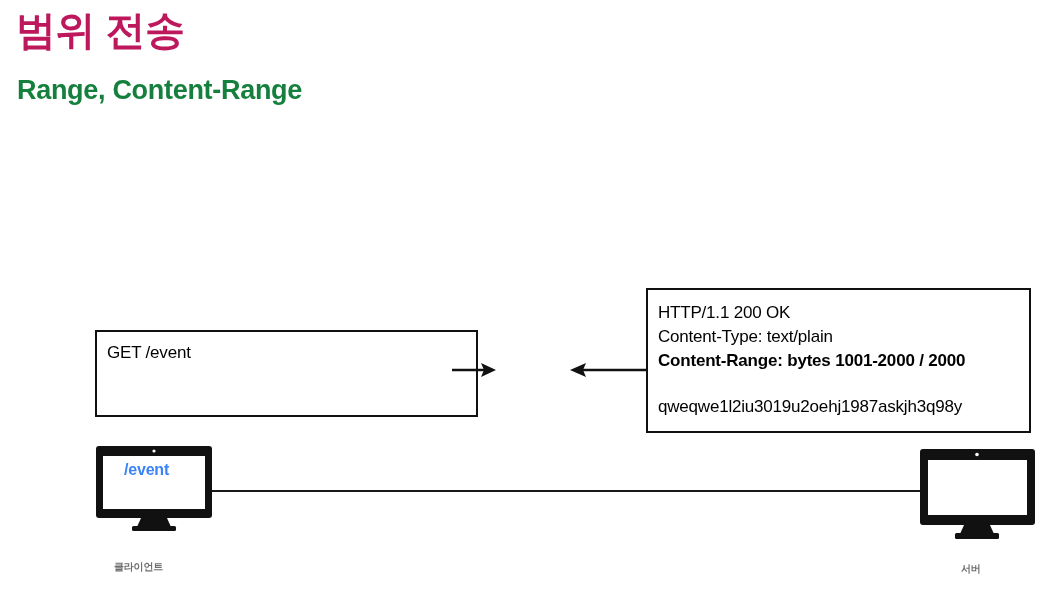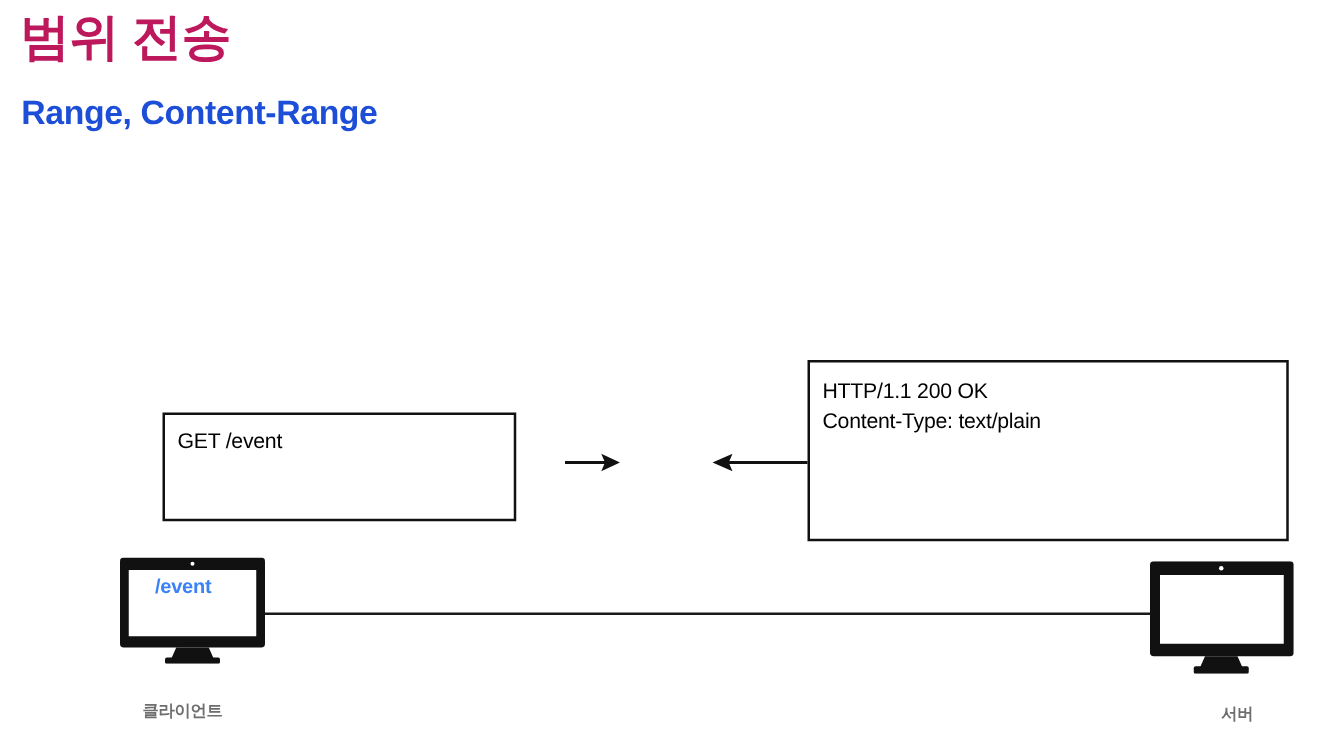--- a/index.html
+++ b/index.html
@@ -27,40 +27,39 @@
     letter-spacing: -0.5px;
     line-height: 1.1;
     white-space: nowrap;
   }
   #slide-subtitle {
     position: absolute;
     left: 17px;
     top: 76px;
     font-size: 27px;
     font-weight: bold;
-    color: #1d4ed8;
+    color: #15803d;
     letter-spacing: -0.3px;
     line-height: 1.1;
     white-space: nowrap;
   }
 
   
   .msg-box {
     position: absolute;
     background: #ffffff;
     border: 2px solid #111111;
     box-sizing: border-box;
   }
   #request-box {
     left: 95px;
     top: 330px;
-    width: 283px;
+    width: 383px;
     height: 87px;
     padding: 9px 0 0 10px;
-    margin-left: 35px;
   }
   #response-box {
     left: 646px;
     top: 288px;
     width: 385px;
     height: 145px;
     padding: 11px 0 0 10px;
   }
   .msg-line {
     font-size: 17px;
@@ -127,34 +126,33 @@
     letter-spacing: -0.2px;
   }
   #client-screen-text {
     left: 124px;
     top: 461px;
   }
 
   
   .node-caption {
     position: absolute;
-    font-size: 13px;
+    font-size: 10px;
     font-weight: bold;
     color: #6e6e6e;
     white-space: nowrap;
     letter-spacing: -0.2px;
   }
   #client-caption {
     left: 114px;
     top: 560px;
   }
   #server-caption {
     left: 961px;
     top: 562px;
-    margin-left: 16px;
   }
 </style>
 </head>
 <body>
 
 <div id="slide-title">범위 전송</div>
 
 <div id="slide-subtitle">Range, Content-Range</div>
 
 <div id="request-box" class="msg-box">
@@ -171,20 +169,22 @@
 <div id="arrow-response" class="arrow">
   <svg width="78" height="22" viewBox="0 0 78 22" xmlns="http://www.w3.org/2000/svg">
     <line x1="12" y1="11" x2="78" y2="11" stroke="#111111" stroke-width="2.4"></line>
     <polygon points="0,11 16,4 13,11 16,18" fill="#111111"></polygon>
   </svg>
 </div>
 
 <div id="response-box" class="msg-box">
   <div class="msg-line">HTTP/1.1 200 OK</div>
   <div class="msg-line">Content-Type: text/plain</div>
+  <div class="msg-line bold">Content-Range: bytes 1001-2000 / 2000</div>
+  <div class="msg-line spacer-above">qweqwe1l2iu3019u2oehj1987askjh3q98y</div>
 </div>
 
 <div id="network-line"></div>
 
 <div id="client-node" class="monitor">
   <svg width="116" height="85" viewBox="0 0 116 85" xmlns="http://www.w3.org/2000/svg">
     <rect x="0" y="0" width="116" height="72" rx="3" fill="#111111"></rect>
     <rect x="7" y="10" width="102" height="53" fill="#ffffff"></rect>
     <circle cx="58" cy="5" r="1.6" fill="#ffffff"></circle>
     <polygon points="45,72 71,72 75,81 41,81" fill="#111111"></polygon>

